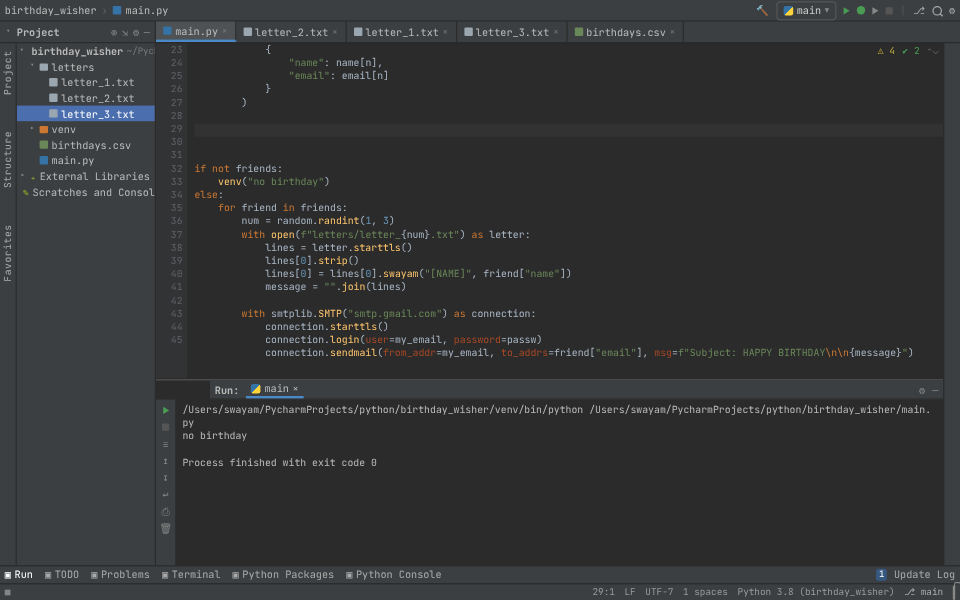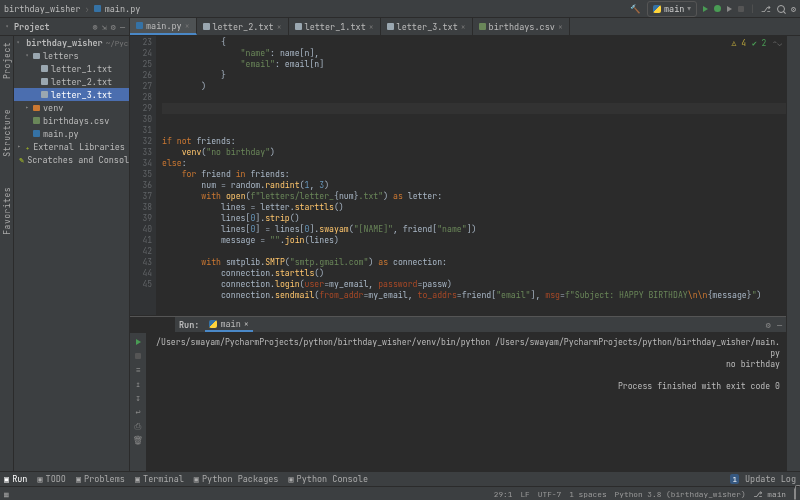--- a/index.html
+++ b/index.html
@@ -61,21 +61,21 @@
   .splitter { height:1px; background:#2b2b2b; }
 
   .run-panel { height:155px; display:flex; flex-direction:column; background:#2b2b2b; border-top:1px solid #555; }
   .run-head { height:16px; display:flex; align-items:center; background:#3c3f41; border-bottom:1px solid #2b2b2b; padding:0 4px; color:#bbb;margin-left:45px; }
   .run-head .rtitle{font-weight:bold;margin-right:6px;}
   .run-head .rtab{display:flex;align-items:center;gap:3px;border-bottom:2px solid #4a88c7;padding:0 4px;height:100%;}
   .run-head .tools{margin-left:auto;display:flex;gap:6px;color:#888;}
   .run-body { flex:1; display:flex; }
   .run-tool-col { width:16px; background:#3c3f41; display:flex; flex-direction:column; align-items:center; gap:5px; padding-top:4px; }
   .run-tool-col .ic{width:9px;height:9px;color:#888;display:flex;align-items:center;justify-content:center;}
-  .run-out { flex:1; padding:4px 6px; font-size:8.2px; line-height:11px; color:#bbb; white-space:pre-wrap; word-break:break-all;text-align:right; }
+  .run-out { flex:1; padding:4px 6px; font-size:8.2px; line-height:11px; color:#bbb; white-space:pre-wrap; word-break:break-all; }
 
   
   .bottom-tools { height:15px; background:#3c3f41; border-top:1px solid #2b2b2b; display:flex; align-items:center; padding:0 4px; gap:10px; color:#aaa; }
   .bottom-tools .tw { display:flex; align-items:center; gap:3px; cursor:pointer; }
   .bottom-tools .tw.sel { color:#fff; }
   .bottom-tools .right { margin-left:auto; display:flex; align-items:center; gap:6px; }
   .event-badge{background:#365880;color:#fff;border-radius:2px;padding:0 2px;font-size:7.5px;}
 
   
   .status { height:14px; background:#3c3f41; border-top:1px solid #2b2b2b; display:flex; align-items:center; padding:0 4px; font-size:7.8px; color:#999; gap:8px; }

